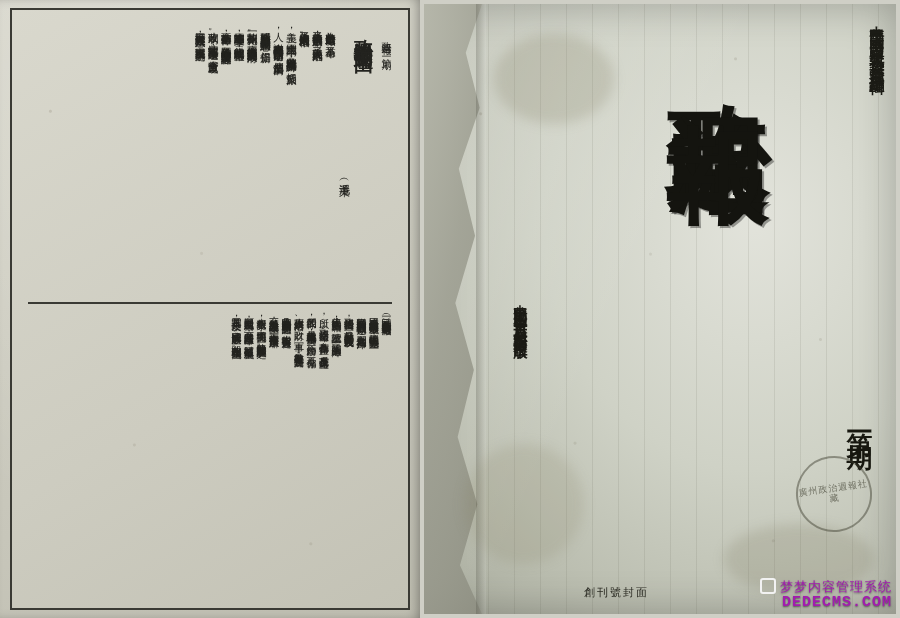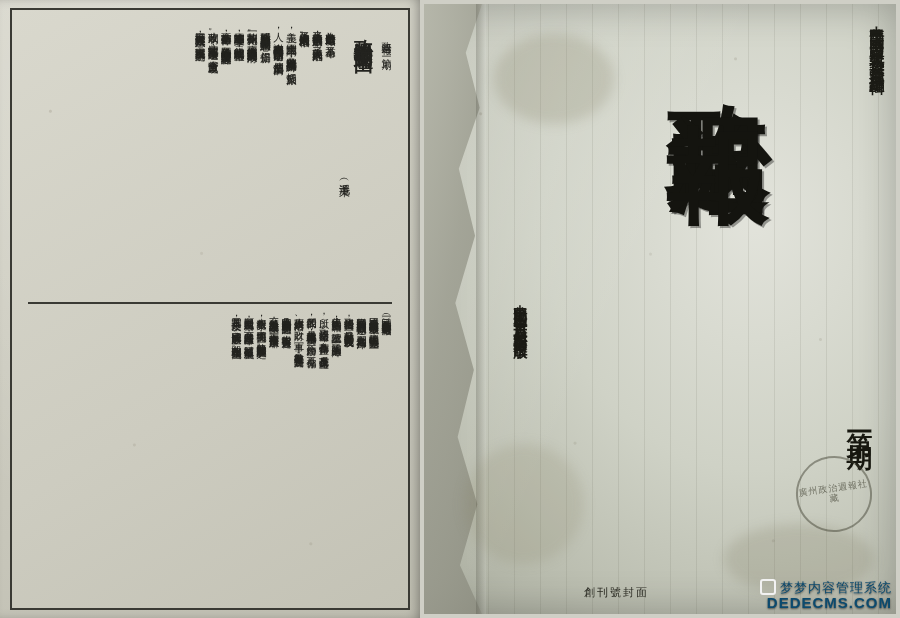--- a/index.html
+++ b/index.html
@@ -222,22 +222,22 @@
     letter-spacing: 1px;
     transform: rotate(-8deg);
     opacity: 0.85;
   }
 
   
   .watermark {
     position: absolute;
     right: 8px; bottom: 6px;
     text-align: right;
-    font-family: Liberation Sans, sans-serif;
-    color: #0c4a6e;
+    font-family: Liberation Mono, monospace;
+    color: #a21caf;
     text-shadow: 0 1px 2px rgba(0,0,0,0.55);
     line-height: 1.12;
     pointer-events: none;
   }
   .watermark .wm-cn { font-size: 13px; letter-spacing: 1px; }
   .watermark .wm-en { font-size: 15px; font-weight: bold; letter-spacing: 1px; text-align: right; }
   .wm-logo {
     display: inline-block;
     width: 16px; height: 16px;
     margin-right: 4px;

